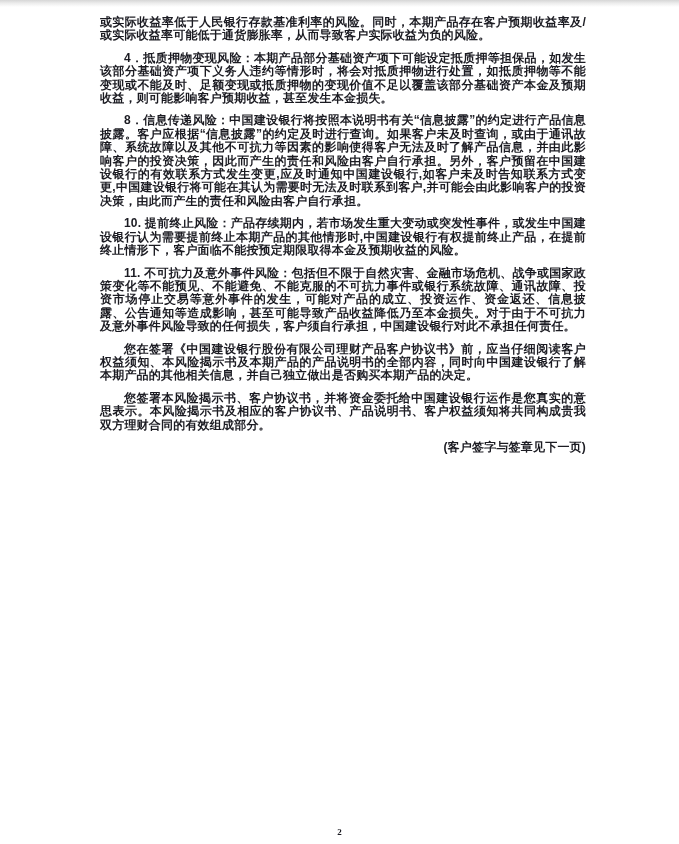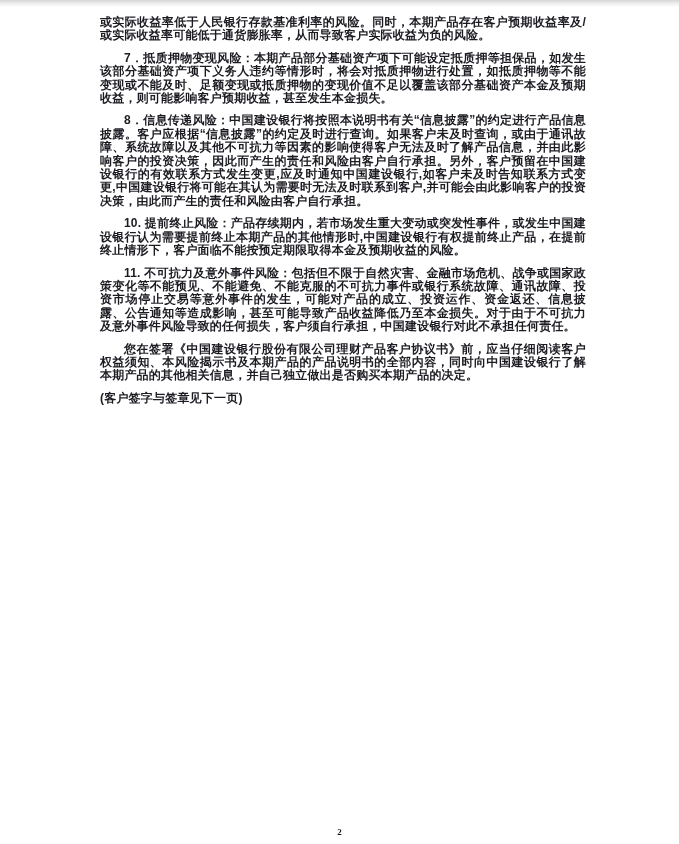--- a/index.html
+++ b/index.html
@@ -47,21 +47,21 @@
     margin-top: 1px;
   }
   .signature-line {
     margin-top: 30px;
     text-align: right;
     font-weight: bold;
     text-indent: 0 !important;
   }
   .signature-note {
     margin-top: 78px;
-    text-align: left;
+    text-align: right;
     text-indent: 0 !important;
     font-weight: bold;
   }
   .page-number {
     position: absolute;
     bottom: 7px;
     left: 0;
     width: 679px;
     text-align: center;
     font-size: 9px;
@@ -72,30 +72,31 @@
 </style>
 </head>
 <body>
 
 <div class="page">
   <div class="top-shadow"></div>
 
   <div class="content">
     <p class="no-indent">或实际收益率低于人民银行存款基准利率的风险。同时，本期产品存在客户预期收益率及/或实际收益率可能低于通货膨胀率，从而导致客户实际收益为负的风险。</p>
 
-    <p>7．抵质押物变现风险：本期产品部分基础资产项下可能设定抵质押等担保品，如发生该部分基础资产项下义务人违约等情形时，将会对抵质押物进行处置，如抵质押物等不能变现或不能及时、足额变现或抵质押物的变现价值不足以覆盖该部分基础资产本金及预期收益，则可能影响客户预期收益，甚至发生本金损失。</p>
+    <p>4．抵质押物变现风险：本期产品部分基础资产项下可能设定抵质押等担保品，如发生该部分基础资产项下义务人违约等情形时，将会对抵质押物进行处置，如抵质押物等不能变现或不能及时、足额变现或抵质押物的变现价值不足以覆盖该部分基础资产本金及预期收益，则可能影响客户预期收益，甚至发生本金损失。</p>
 
     <p>8．信息传递风险：中国建设银行将按照本说明书有关“信息披露”的约定进行产品信息披露。客户应根据“信息披露”的约定及时进行查询。如果客户未及时查询，或由于通讯故障、系统故障以及其他不可抗力等因素的影响使得客户无法及时了解产品信息，并由此影响客户的投资决策，因此而产生的责任和风险由客户自行承担。另外，客户预留在中国建设银行的有效联系方式发生变更,应及时通知中国建设银行,如客户未及时告知联系方式变更,中国建设银行将可能在其认为需要时无法及时联系到客户,并可能会由此影响客户的投资决策，由此而产生的责任和风险由客户自行承担。</p>
 
 
     <p>10. 提前终止风险：产品存续期内，若市场发生重大变动或突发性事件，或发生中国建设银行认为需要提前终止本期产品的其他情形时,中国建设银行有权提前终止产品，在提前终止情形下，客户面临不能按预定期限取得本金及预期收益的风险。</p>
 
     <p>11. 不可抗力及意外事件风险：包括但不限于自然灾害、金融市场危机、战争或国家政策变化等不能预见、不能避免、不能克服的不可抗力事件或银行系统故障、通讯故障、投资市场停止交易等意外事件的发生，可能对产品的成立、投资运作、资金返还、信息披露、公告通知等造成影响，甚至可能导致产品收益降低乃至本金损失。对于由于不可抗力及意外事件风险导致的任何损失，客户须自行承担，中国建设银行对此不承担任何责任。</p>
 
     <p class="gap-before">您在签署《中国建设银行股份有限公司理财产品客户协议书》前，应当仔细阅读客户权益须知、本风险揭示书及本期产品的产品说明书的全部内容，同时向中国建设银行了解本期产品的其他相关信息，并自己独立做出是否购买本期产品的决定。</p>
 
+    <p>您签署本风险揭示书、客户协议书，并将资金委托给中国建设银行运作是您真实的意思表示。本风险揭示书及相应的客户协议书、产品说明书、客户权益须知将共同构成贵我双方理财合同的有效组成部分。</p>
 
 
     <p class="signature-note">(客户签字与签章见下一页)</p>
   </div>
 
   <div class="page-number">2</div>
 </div>
 
 </body></html>

